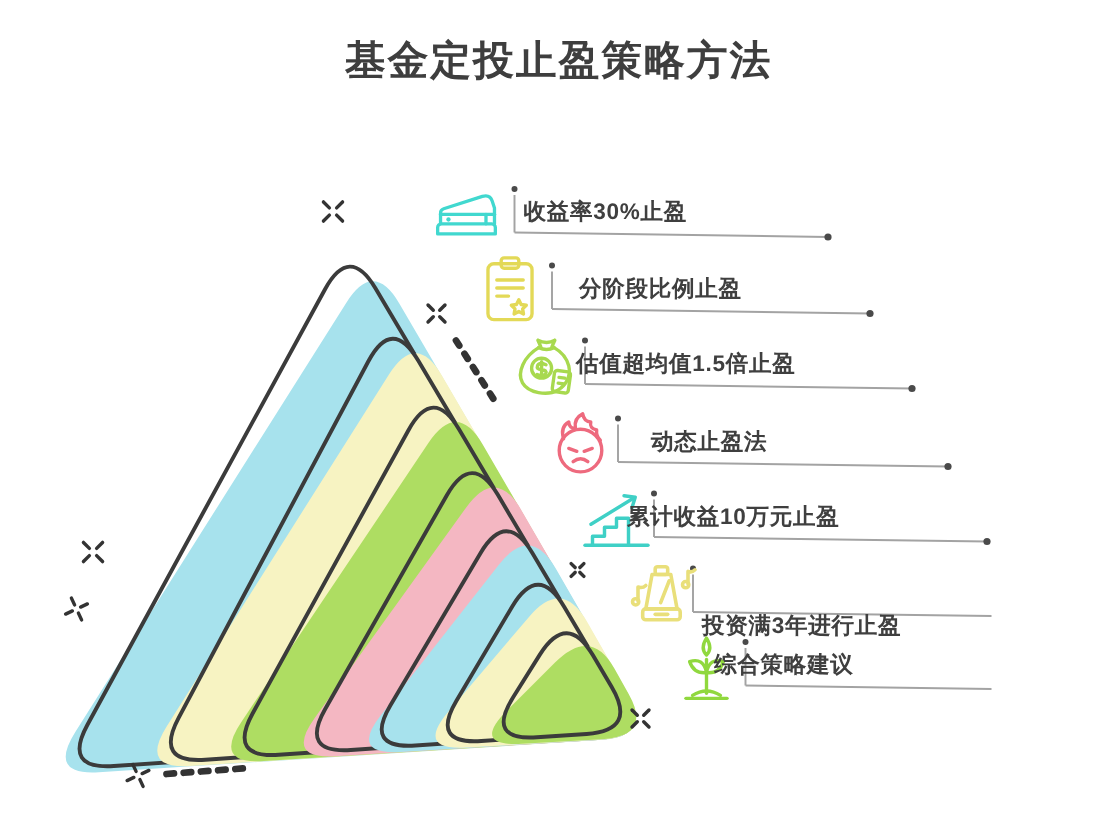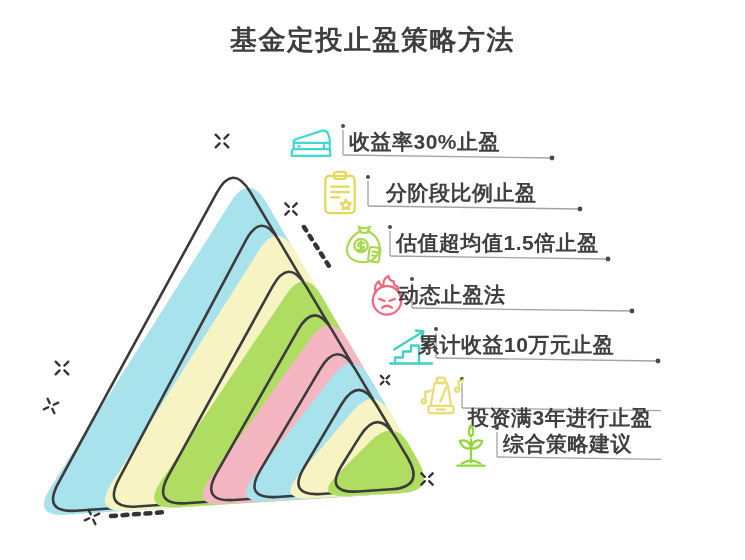--- a/index.html
+++ b/index.html
@@ -3,21 +3,21 @@
 <meta charset="utf-8">
 <style>
   html,body{margin:0;padding:0;background:#fff;}
   #canvas{position:relative;width:661px;height:560px;background:#ffffff;overflow:hidden;
           font-family:"Liberation Sans","DejaVu Sans",sans-serif;}
   #scene{position:absolute;left:0;top:0;}
   .title{position:absolute;left:0;top:22px;width:745px;margin:0;text-align:center;
          font-size:27px;font-weight:bold;color:#3e3e3e;letter-spacing:1.5px;}
   .ricon{position:absolute;width:52px;height:48px;}
   .ricon svg{display:block;}
-  .lbl{position:absolute;height:27px;line-height:27px;font-size:21px;font-weight:bold;
+  .lbl{position:absolute;height:27px;line-height:27px;font-size:15px;font-weight:bold;
        color:#3f3f3f;white-space:nowrap;letter-spacing:0.5px;}
 </style>
 </head>
 <body>
 
 <div id="canvas">
   <svg id="scene" width="745" height="560" viewBox="0 0 745 560">
       <path d="M230.9 201.8 Q249.0 173.0 266.2 202.3 L417.8 461.7 Q435.0 491.0 401.1 493.2 L65.9 514.8 Q32.0 517.0 50.1 488.2 Z" fill="#a7e2ed" stroke="none"></path>
       <path d="M216.7 192.8 Q233.0 163.0 250.3 192.2 L407.7 457.8 Q425.0 487.0 391.1 489.3 L75.9 510.7 Q42.0 513.0 58.3 483.2 Z" fill="none" stroke="#3b3b3b" stroke-width="2.6" stroke-linejoin="round"></path>
       <path d="M259.3 249.7 Q277.4 221.0 294.6 250.3 L417.9 461.6 Q435.0 491.0 401.1 493.2 L126.9 510.7 Q93.0 512.9 111.2 484.1 Z" fill="#f7f3c2" stroke="none"></path>
@@ -118,30 +118,30 @@
           <path d="M18 12 q5.5 2.5 10.5 0"></path>
           <path d="M17.5 7 q6 3 11.5 0 M19.5 11.5 L17.5 7 M27 11.5 L29 7"></path>
           <circle cx="20" cy="26" r="6.8"></circle>
           <path d="M20 21.5 v9 M23 23.7 q-4.5 -2 -5.8 .7 q-1 2.4 2.8 2.6 q3.8 .2 2.8 2.6 q-1.3 2.7 -5.8 .7"></path>
           <g transform="rotate(8 33.5 35)">
             <rect x="28" y="28" width="11" height="14.5" rx="2"></rect>
             <path d="M31.5 32.5 h4 M31.5 36.5 h4"></path>
           </g>
         </svg>
       </span>
-      <span class="lbl" style="left:396px;top:229px">估值超均值1.5倍止盈</span>
+      <span class="lbl" style="left:384px;top:229px">估值超均值1.5倍止盈</span>
       <span class="ricon" style="left:362px;top:272px">
         <svg width="50" height="47" viewBox="0 0 46 48" fill="none" stroke="#ee6a7e" stroke-width="2.3" stroke-linecap="round" stroke-linejoin="round">
           <circle cx="23" cy="29" r="14.5"></circle>
           <path d="M11.5 21 q-2.5 -8 3.5 -11.5 q.5 5 4.5 4 q-1 -6.5 5 -9.5 q1 5.5 5.5 5.5 q-1 4.5 4 5.5 q-.5 4 2.5 7"></path>
           <path d="M15 27.5 l5.5 2 M31 27.5 l-5.5 2"></path>
           <path d="M18 36.5 q5 -4 10 0"></path>
         </svg>
       </span>
-      <span class="lbl" style="left:398px;top:281px">动态止盈法</span>
+      <span class="lbl" style="left:434px;top:281px">动态止盈法</span>
       <span class="ricon" style="left:386px;top:322px">
         <svg width="50" height="47" viewBox="0 0 50 46" fill="none" stroke="#3fd0c6" stroke-width="2.3" stroke-linecap="round" stroke-linejoin="round">
           <path d="M4 41 H46"></path>
           <path d="M9 41 v-6 h8 v-6 h8 v-6 h8 v18"></path>
           <path d="M8 27 L36.5 9.5"></path>
           <path d="M37.5 9 l-7.5 -1 M37.5 9 l-2.2 7"></path>
         </svg>
       </span>
       <span class="lbl" style="left:418px;top:331px">累计收益10万元止盈</span>
       <span class="ricon" style="left:417px;top:372px">
@@ -161,15 +161,15 @@
       <span class="ricon" style="left:446px;top:421px">
         <svg width="50" height="47" viewBox="0 0 46 48" fill="none" stroke="#90d83e" stroke-width="2.3" stroke-linecap="round" stroke-linejoin="round">
           <path d="M23 42 V19"></path>
           <path d="M23 16 q-4.5 -4.5 0 -11.5 q4.5 7 0 11.5 z"></path>
           <path d="M23 28 q-8.5 1 -11.5 -7.5 q9.5 -3 11.5 7.5 z"></path>
           <path d="M23 28 q8.5 1 11.5 -7.5 q-9.5 -3 -11.5 7.5 z"></path>
           <path d="M13.5 43.5 q9.5 -6 19 0"></path>
           <path d="M9 45.5 h28"></path>
         </svg>
       </span>
-      <span class="lbl" style="left:503px;top:430px">综合策略建议</span>
+      <span class="lbl" style="left:476px;top:430px">综合策略建议</span>
     </div>
 </div>
 
 </body></html>

